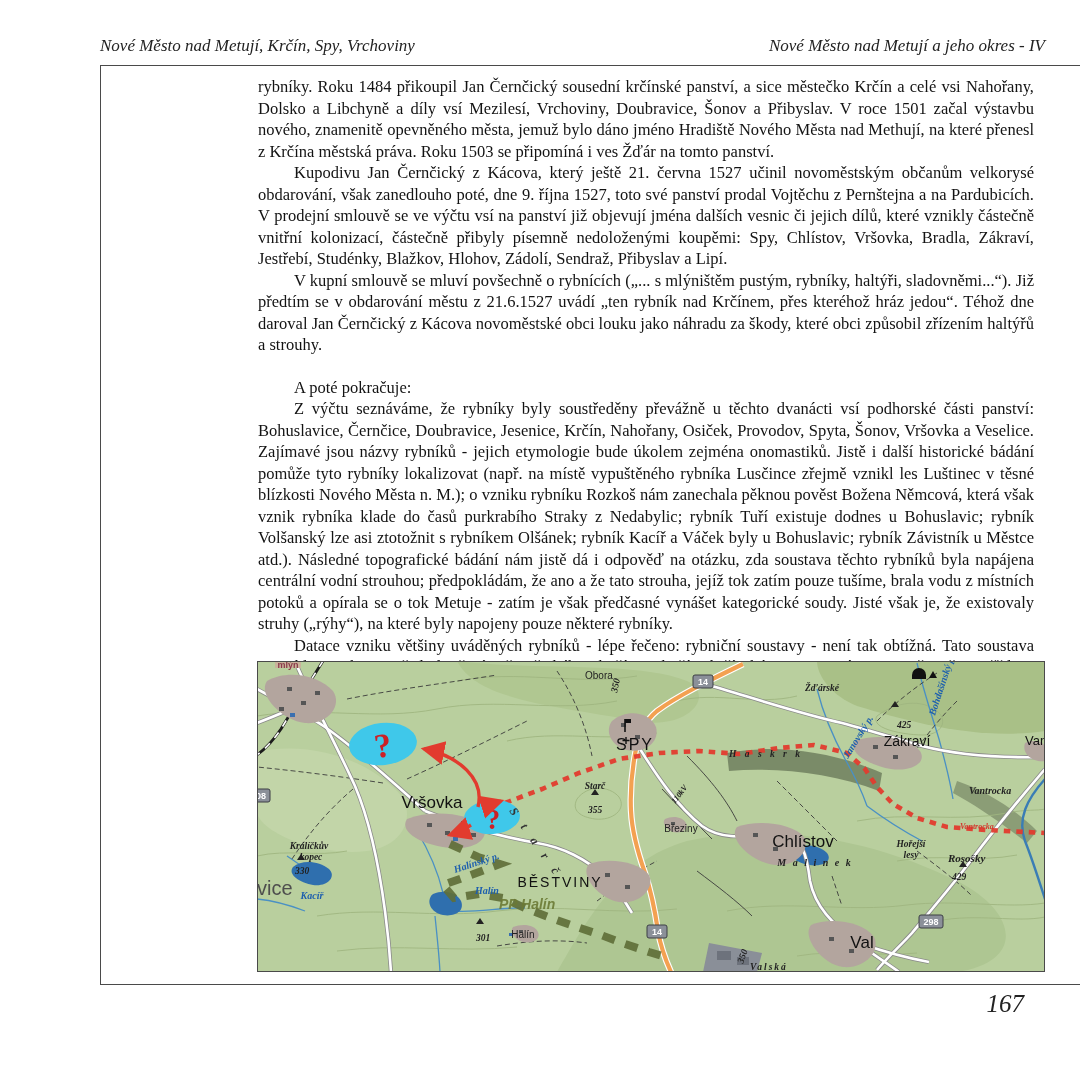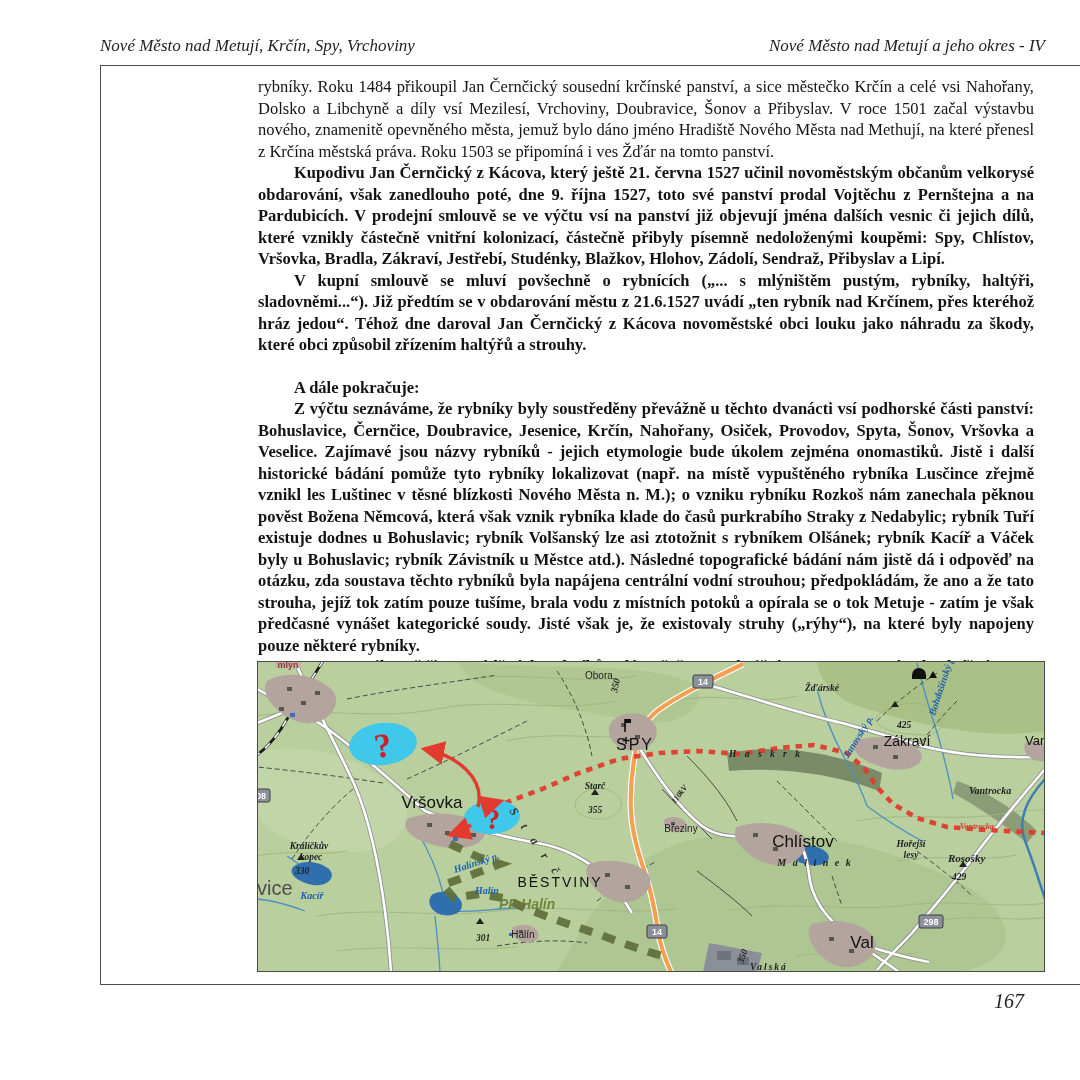--- a/index.html
+++ b/index.html
@@ -5,24 +5,24 @@
   html,body{margin:0;padding:0;}
   .page{position:relative;width:1080px;height:1080px;background:#ffffff;overflow:hidden;
         font-family:"Liberation Serif",serif;color:#1a1a1a;}
   .hdr{position:absolute;top:36px;font-style:italic;font-size:17px;color:#222;}
   .hdr-left{left:100px;}
   .hdr-right{right:35px;text-align:right;}
   .content-box{position:absolute;left:100px;top:65px;width:1042px;height:920px;
                border:1px solid #4a4a4a;box-sizing:border-box;}
   .text-col{position:absolute;left:157px;top:10px;width:776px;}
   .text-col p{margin:0;font-size:16.5px;line-height:21.5px;text-align:justify;color:#131313;}
-  .text-col p.ind{text-indent:36px;font-weight:bold;}
+  .text-col p.ind{text-indent:36px;}
   .text-col p.gap{margin-top:21px;}
   .map-wrap{position:absolute;left:156px;top:595px;width:788px;height:311px;}
-  .page-num{position:absolute;right:56px;top:990px;font-style:italic;font-size:20px;color:#222;}
+  .page-num{position:absolute;right:56px;top:990px;font-style:italic;font-size:25px;color:#222;}
   
   text{font-family:"Liberation Sans",sans-serif;}
   .town{font-size:16px;fill:#111;}
   .town-sm{font-size:10px;fill:#222;}
   .caps{font-size:14px;letter-spacing:2px;fill:#111;}
   .water{font-family:"Liberation Serif",serif;font-style:italic;font-weight:bold;
          font-size:10px;fill:#1d5fae;}
   .hill{font-family:"Liberation Serif",serif;font-style:italic;font-weight:bold;
         font-size:9.5px;fill:#222;}
   .ridge{font-family:"Liberation Serif",serif;font-style:italic;font-weight:bold;
@@ -41,21 +41,21 @@
 <div class="page">
 
   <div class="hdr hdr-left">Nové Město nad Metují, Krčín, Spy, Vrchoviny</div>
   <div class="hdr hdr-right">Nové Město nad Metují a jeho okres - IV</div>
 
   <div class="content-box">
     <div class="text-col">
       <p>rybníky. Roku 1484 přikoupil Jan Černčický sousední krčínské panství, a sice městečko Krčín a celé vsi Nahořany, Dolsko a Libchyně a díly vsí Mezilesí, Vrchoviny, Doubravice, Šonov a Přibyslav. V roce 1501 začal výstavbu nového, znamenitě opevněného města, jemuž bylo dáno jméno Hradiště Nového Města nad Methují, na které přenesl z Krčína městská práva. Roku 1503 se připomíná i ves Žďár na tomto panství.</p>
       <p class="ind">Kupodivu Jan Černčický z Kácova, který ještě 21. června 1527 učinil novoměstským občanům velkorysé obdarování, však zanedlouho poté, dne 9. října 1527, toto své panství prodal Vojtěchu z Pernštejna a na Pardubicích. V prodejní smlouvě se ve výčtu vsí na panství již objevují jména dalších vesnic či jejich dílů, které vznikly částečně vnitřní kolonizací, částečně přibyly písemně nedoloženými koupěmi: Spy, Chlístov, Vršovka, Bradla, Zákraví, Jestřebí, Studénky, Blažkov, Hlohov, Zádolí, Sendraž, Přibyslav a Lipí.</p>
       <p class="ind">V kupní smlouvě se mluví povšechně o rybnících („... s mlýništěm pustým, rybníky, haltýři, sladovněmi...“). Již předtím se v obdarování městu z 21.6.1527 uvádí „ten rybník nad Krčínem, přes kteréhož hráz jedou“. Téhož dne daroval Jan Černčický z Kácova novoměstské obci louku jako náhradu za škody, které obci způsobil zřízením haltýřů a strouhy.</p>
-      <p class="ind gap">A dále pokračuje:</p>
+      <p class="ind gap">A poté pokračuje:</p>
       <p class="ind">Z výčtu seznáváme, že rybníky byly soustředěny převážně u těchto dvanácti vsí podhorské části panství: Bohuslavice, Černčice, Doubravice, Jesenice, Krčín, Nahořany, Osiček, Provodov, Spyta, Šonov, Vršovka a Veselice. Zajímavé jsou názvy rybníků - jejich etymologie bude úkolem zejména onomastiků. Jistě i další historické bádání pomůže tyto rybníky lokalizovat (např. na místě vypuštěného rybníka Lusčince zřejmě vznikl les Luštinec v těsné blízkosti Nového Města n. M.); o vzniku rybníku Rozkoš nám zanechala pěknou pověst Božena Němcová, která však vznik rybníka klade do časů purkrabího Straky z Nedabylic; rybník Tuří existuje dodnes u Bohuslavic; rybník Volšanský lze asi ztotožnit s rybníkem Olšánek; rybník Kacíř a Váček byly u Bohuslavic; rybník Závistník u Městce atd.). Následné topografické bádání nám jistě dá i odpověď na otázku, zda soustava těchto rybníků byla napájena centrální vodní strouhou; předpokládám, že ano a že tato strouha, jejíž tok zatím pouze tušíme, brala vodu z místních potoků a opírala se o tok Metuje - zatím je však předčasné vynášet kategorické soudy. Jisté však je, že existovaly struhy („rýhy“), na které byly napojeny pouze některé rybníky.</p>
       <p class="ind">Datace vzniku většiny uváděných rybníků - lépe řečeno: rybniční soustavy - není tak obtížná. Tato soustava nemohla vzniknout před sloučením černčického zboží se zbožím krčínským. Jan z Kácova se zřejmě zaměřil na výstavbu Nového</p>
     </div>
 
     <div class="map-wrap">
       <svg width="788" height="311" viewBox="0 0 788 311">
         <defs>
           <marker id="arr" markerWidth="9" markerHeight="9" refX="6" refY="3.5" orient="auto">
             <path d="M0,0 L7,3.5 L0,7 Z" fill="#e23b2e"></path>
           </marker>

